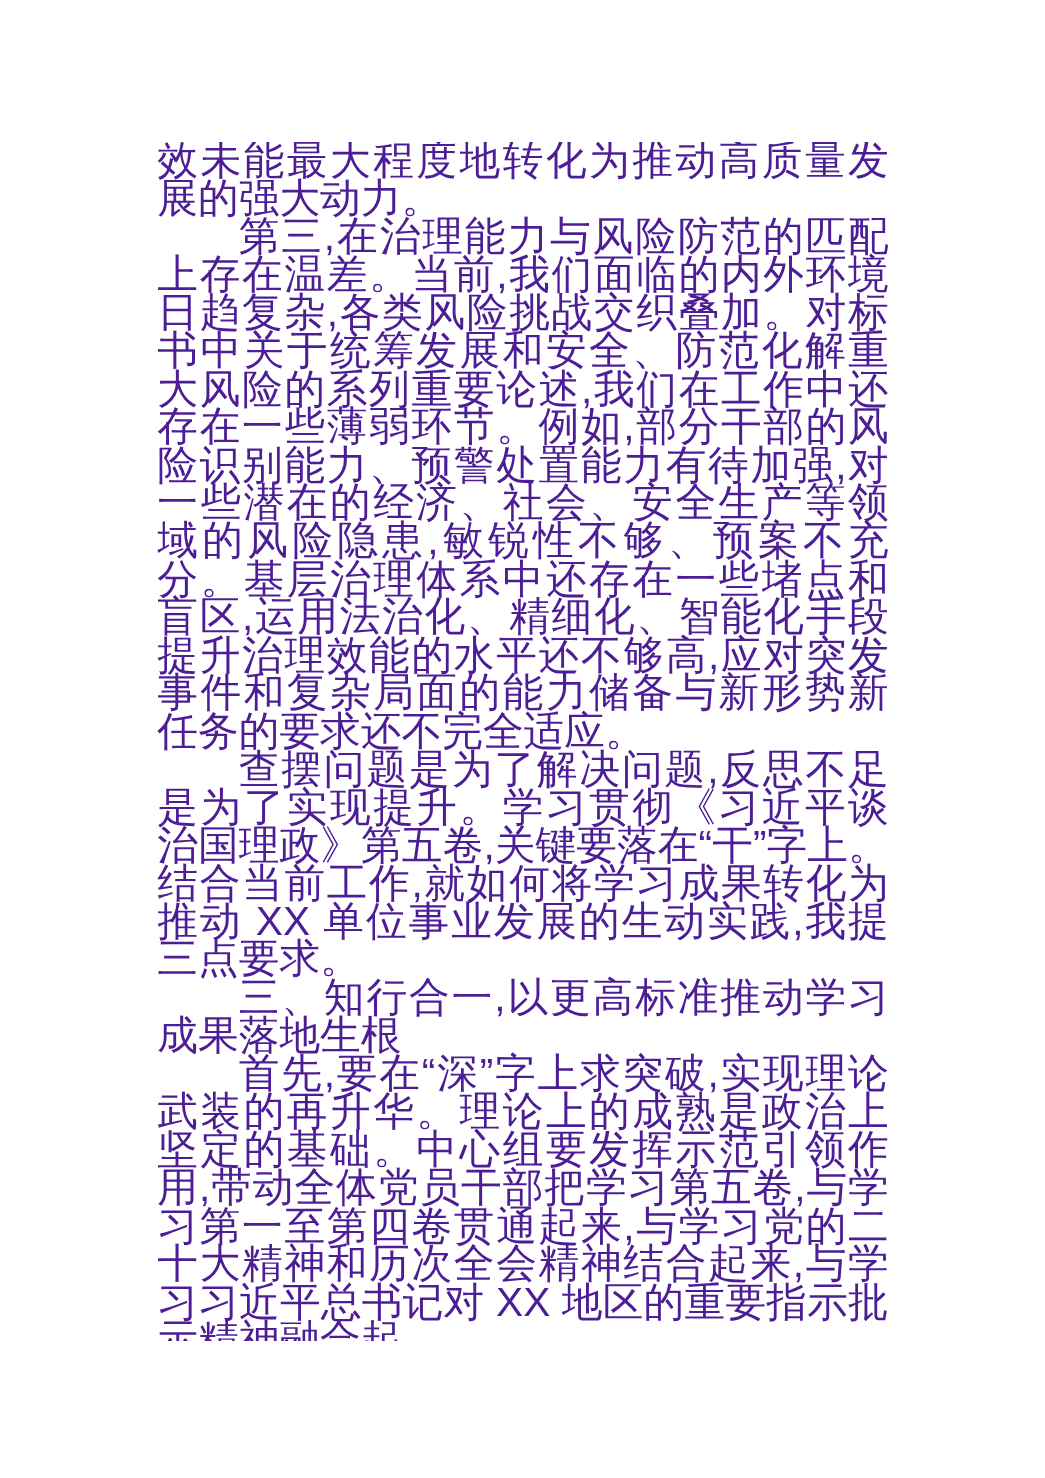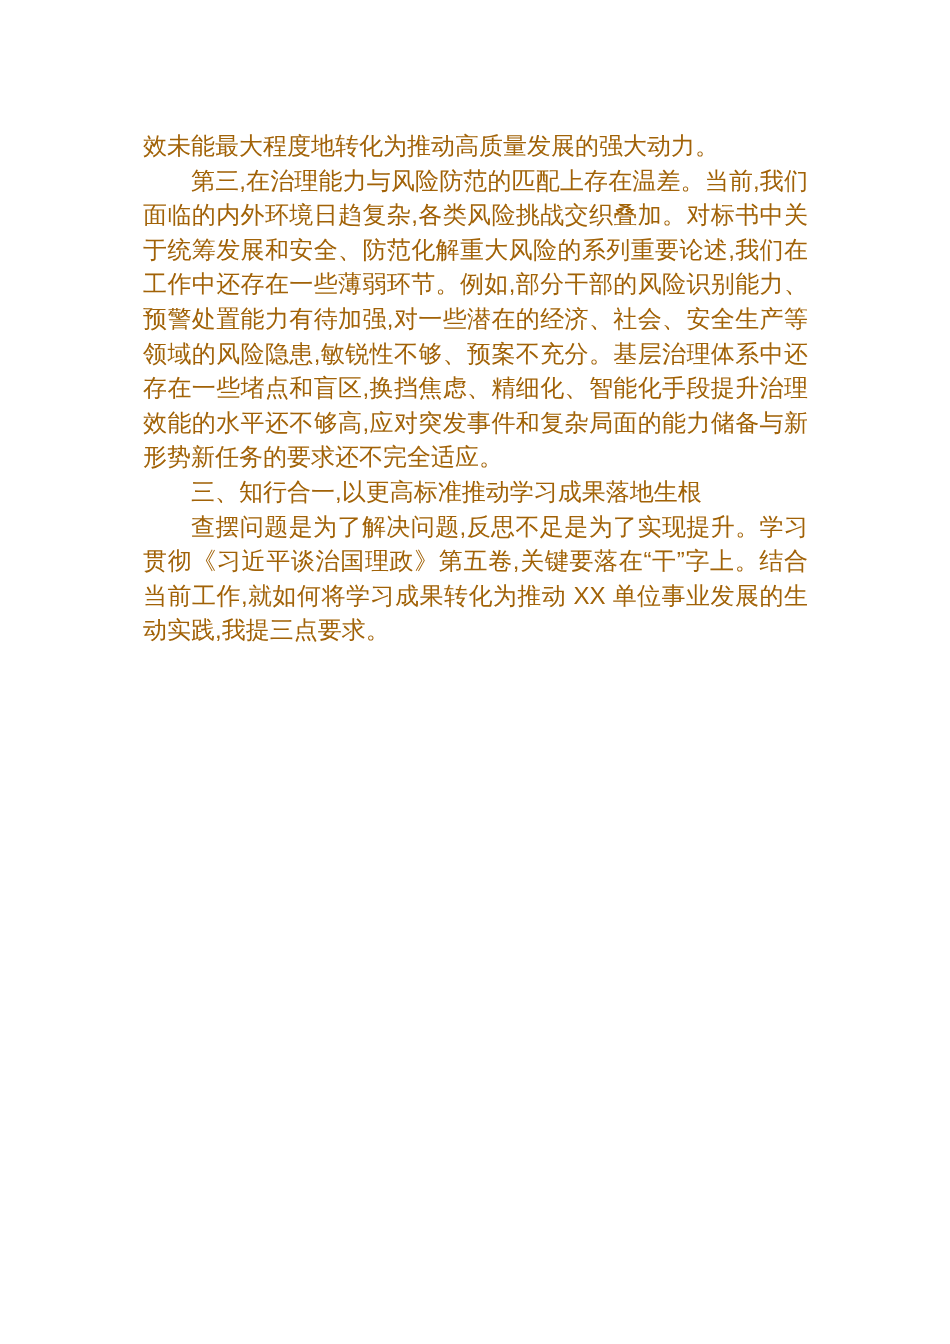--- a/index.html
+++ b/index.html
@@ -21,22 +21,22 @@
     position: absolute;
     inset: 0;
     background: #ffffff;
   }
 
   .doc-body {
     position: absolute;
     left: 143px;
     top: 129px;
     width: 665px;
-    color: #a16207;
-    font-size: 24px;
+    color: #4c1d95;
+    font-size: 37px;
     line-height: 34.6px;
     text-align: justify;
     text-justify: inter-ideograph;
     word-break: break-all;
     overflow: hidden;
     
     max-height: 1090px;
   }
 
   .para {
@@ -51,17 +51,18 @@
   .para.heading {
     font-weight: normal;
   }
 </style>
 </head>
 <body>
 
 <div class="page">
   <div class="doc-body">
       <p class="para">效未能最大程度地转化为推动高质量发展的强大动力。</p>
-      <p class="para indent">第三,在治理能力与风险防范的匹配上存在温差。当前,我们面临的内外环境日趋复杂,各类风险挑战交织叠加。对标书中关于统筹发展和安全、防范化解重大风险的系列重要论述,我们在工作中还存在一些薄弱环节。例如,部分干部的风险识别能力、预警处置能力有待加强,对一些潜在的经济、社会、安全生产等领域的风险隐患,敏锐性不够、预案不充分。基层治理体系中还存在一些堵点和盲区,换挡焦虑、精细化、智能化手段提升治理效能的水平还不够高,应对突发事件和复杂局面的能力储备与新形势新任务的要求还不完全适应。</p>
+      <p class="para indent">第三,在治理能力与风险防范的匹配上存在温差。当前,我们面临的内外环境日趋复杂,各类风险挑战交织叠加。对标书中关于统筹发展和安全、防范化解重大风险的系列重要论述,我们在工作中还存在一些薄弱环节。例如,部分干部的风险识别能力、预警处置能力有待加强,对一些潜在的经济、社会、安全生产等领域的风险隐患,敏锐性不够、预案不充分。基层治理体系中还存在一些堵点和盲区,运用法治化、精细化、智能化手段提升治理效能的水平还不够高,应对突发事件和复杂局面的能力储备与新形势新任务的要求还不完全适应。</p>
+      <p class="para indent">查摆问题是为了解决问题,反思不足是为了实现提升。学习贯彻《习近平谈治国理政》第五卷,关键要落在“干”字上。结合当前工作,就如何将学习成果转化为推动 XX 单位事业发展的生动实践,我提三点要求。</p>
       <p class="para indent heading">三、知行合一,以更高标准推动学习成果落地生根</p>
-      <p class="para indent">查摆问题是为了解决问题,反思不足是为了实现提升。学习贯彻《习近平谈治国理政》第五卷,关键要落在“干”字上。结合当前工作,就如何将学习成果转化为推动 XX 单位事业发展的生动实践,我提三点要求。</p>
+      <p class="para indent">首先,要在“深”字上求突破,实现理论武装的再升华。理论上的成熟是政治上坚定的基础。中心组要发挥示范引领作用,带动全体党员干部把学习第五卷,与学习第一至第四卷贯通起来,与学习党的二十大精神和历次全会精神结合起来,与学习习近平总书记对 XX 地区的重要指示批示精神融合起</p>
     </div>
 </div>
 
 </body></html>

